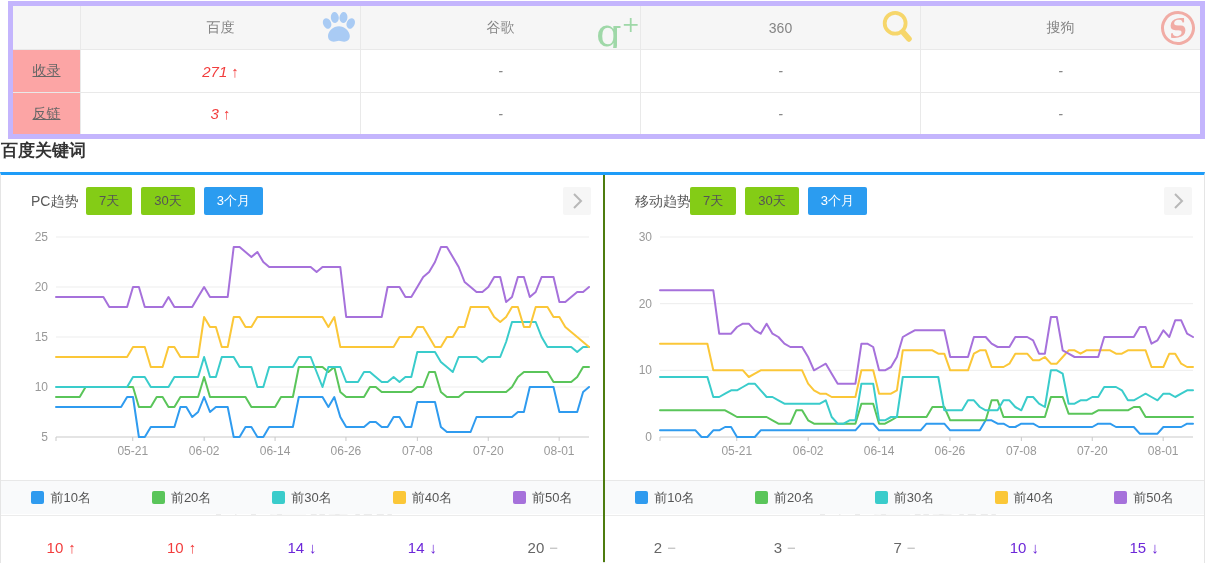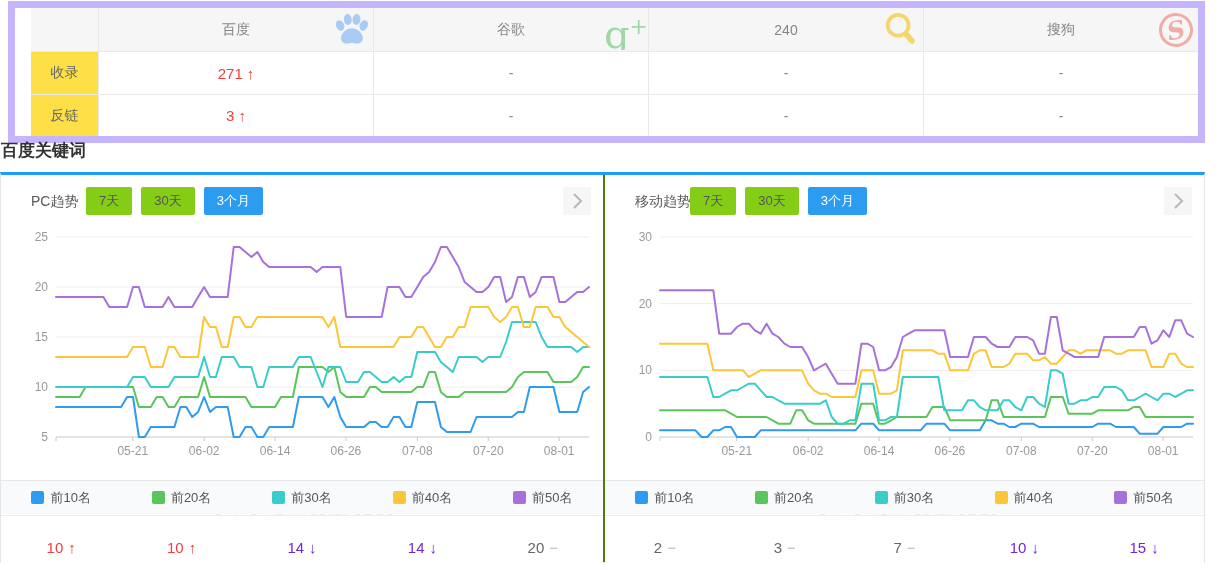--- a/index.html
+++ b/index.html
@@ -2,28 +2,28 @@
 <html><head>
 <meta charset="utf-8">
 <style>
   html,body{margin:0;padding:0;background:#fff;}
   body{font-family:"Liberation Sans","DejaVu Sans",sans-serif;}
   .page{position:relative;width:1228px;height:570px;background:#fff;overflow:hidden;}
 
   
   .engine-table{position:absolute;left:8px;top:1px;width:1197px;display:grid;
     grid-template-columns:67px 1fr 1fr 1fr 1fr;grid-template-rows:43px 43px 42px;
-    border:7px solid #c4b5fd;box-sizing:border-box;padding-left:16px;}
+    border:5px solid #c4b5fd;box-sizing:border-box;}
   .cell{border-left:1px solid #e9e9e9;border-top:1px solid #e9e9e9;display:flex;
     align-items:center;justify-content:center;font-size:14px;box-sizing:border-box;}
   .cell:nth-child(5n+1){border-left:none;}
   .cell:nth-child(-n+5){border-top:none;}
   .cell.head{background:#f6f6f6;color:#858585;position:relative;}
-  .cell.rowlab{background:#fde047;color:#666;}
-  .cell.val{color:#888;background:#fff;}
+  .cell.rowlab{background:#fca5a5;color:#666;text-decoration:underline;}
+  .cell.val{color:#888;background:#fff;font-style:italic;}
   .cell.val .num{color:#f23d3d;font-size:15px;}
   .cell.val .arrow{color:#f23d3d;font-weight:bold;margin-left:4px;font-size:15px;}
   .eicon{position:absolute;right:2px;top:2px;width:40px;height:40px;display:flex;
     align-items:center;justify-content:center;overflow:hidden;}
   .gplus{font-family:"DejaVu Serif","Liberation Serif",serif;color:#9FD8A8;font-size:40px;line-height:38px;}
   .gplus i{font-style:normal;font-size:22px;vertical-align:14px;}
 
   
   .section-title{position:absolute;left:1px;top:139px;font-size:17px;font-weight:bold;color:#333;}
 
@@ -83,21 +83,21 @@
           </svg>
         </span>
       </div>
       <div class="cell head">
         <span>谷歌</span>
         <span class="eicon">
           <span class="gplus" style="color:#9FD8A8">g<i>+</i></span>
         </span>
       </div>
       <div class="cell head">
-        <span>240</span>
+        <span>360</span>
         <span class="eicon">
           <svg viewBox="0 0 40 40" width="38" height="38">
     <circle cx="17" cy="15" r="11" fill="none" stroke="#F6D66B" stroke-width="4"></circle>
     <path d="M25.5 24.5 L31.5 31.5" stroke="#F6D66B" stroke-width="6" stroke-linecap="round"></path>
   </svg>
         </span>
       </div>
       <div class="cell head">
         <span>搜狗</span>
         <span class="eicon">

